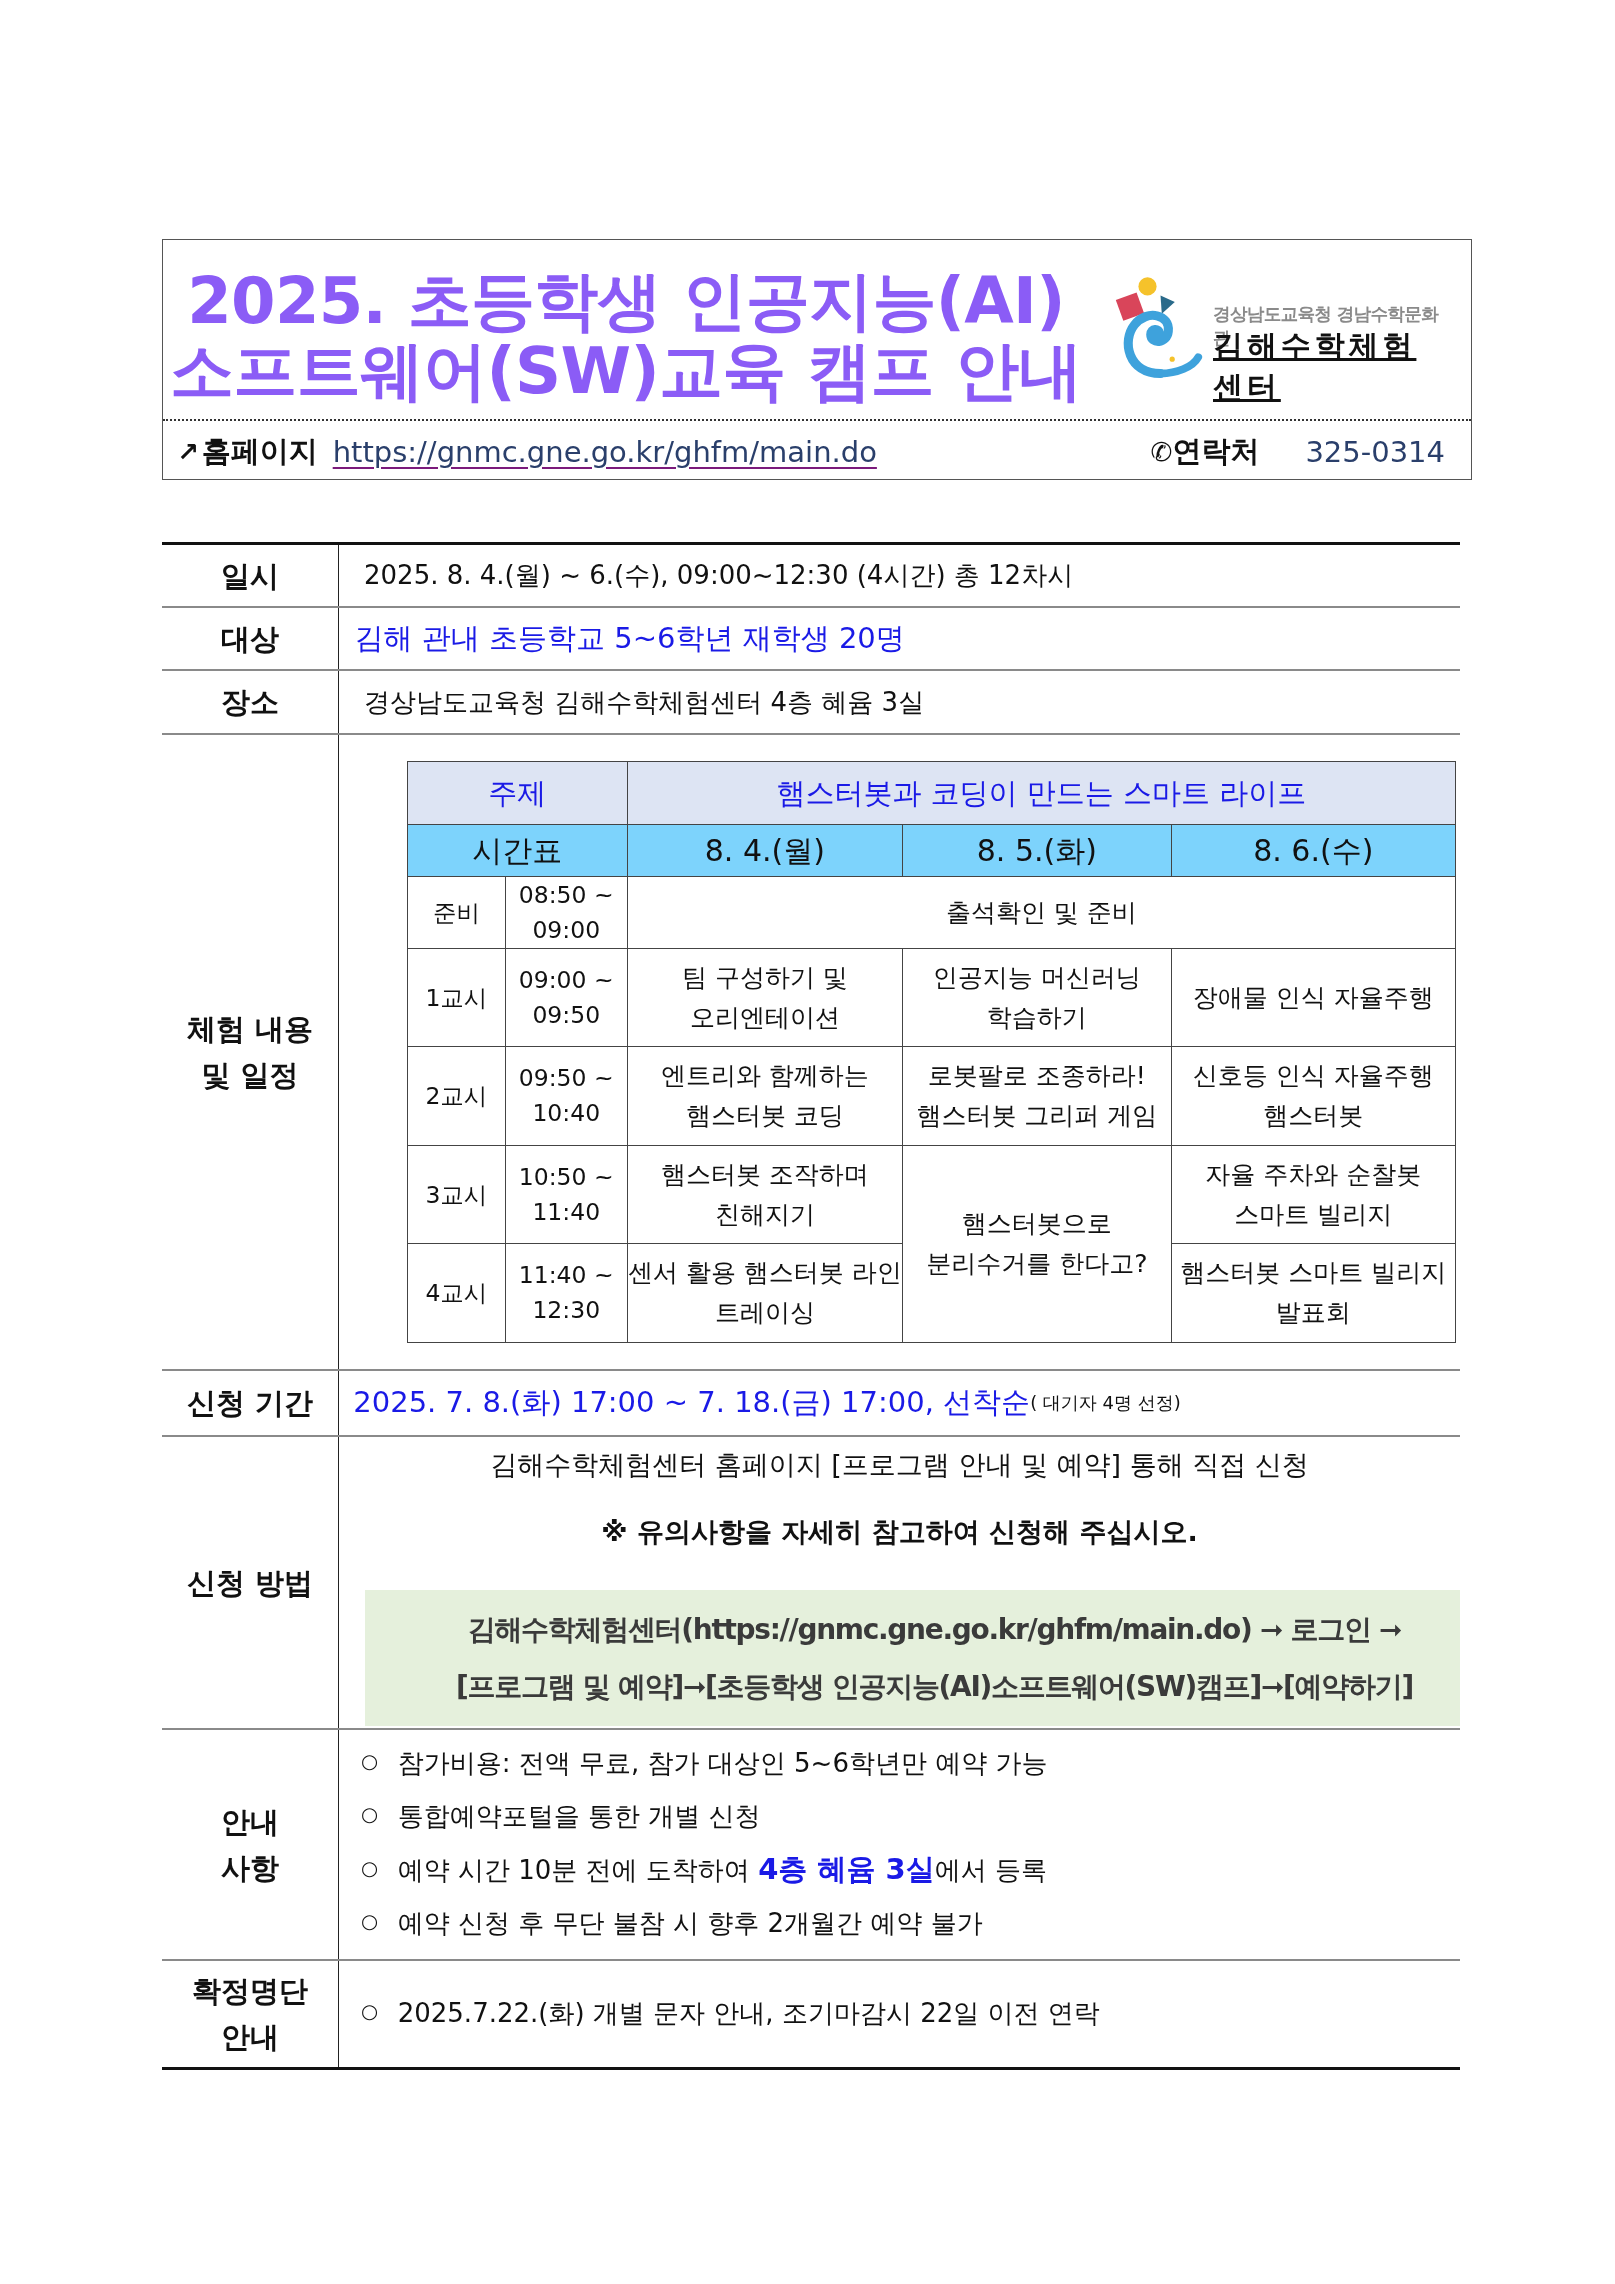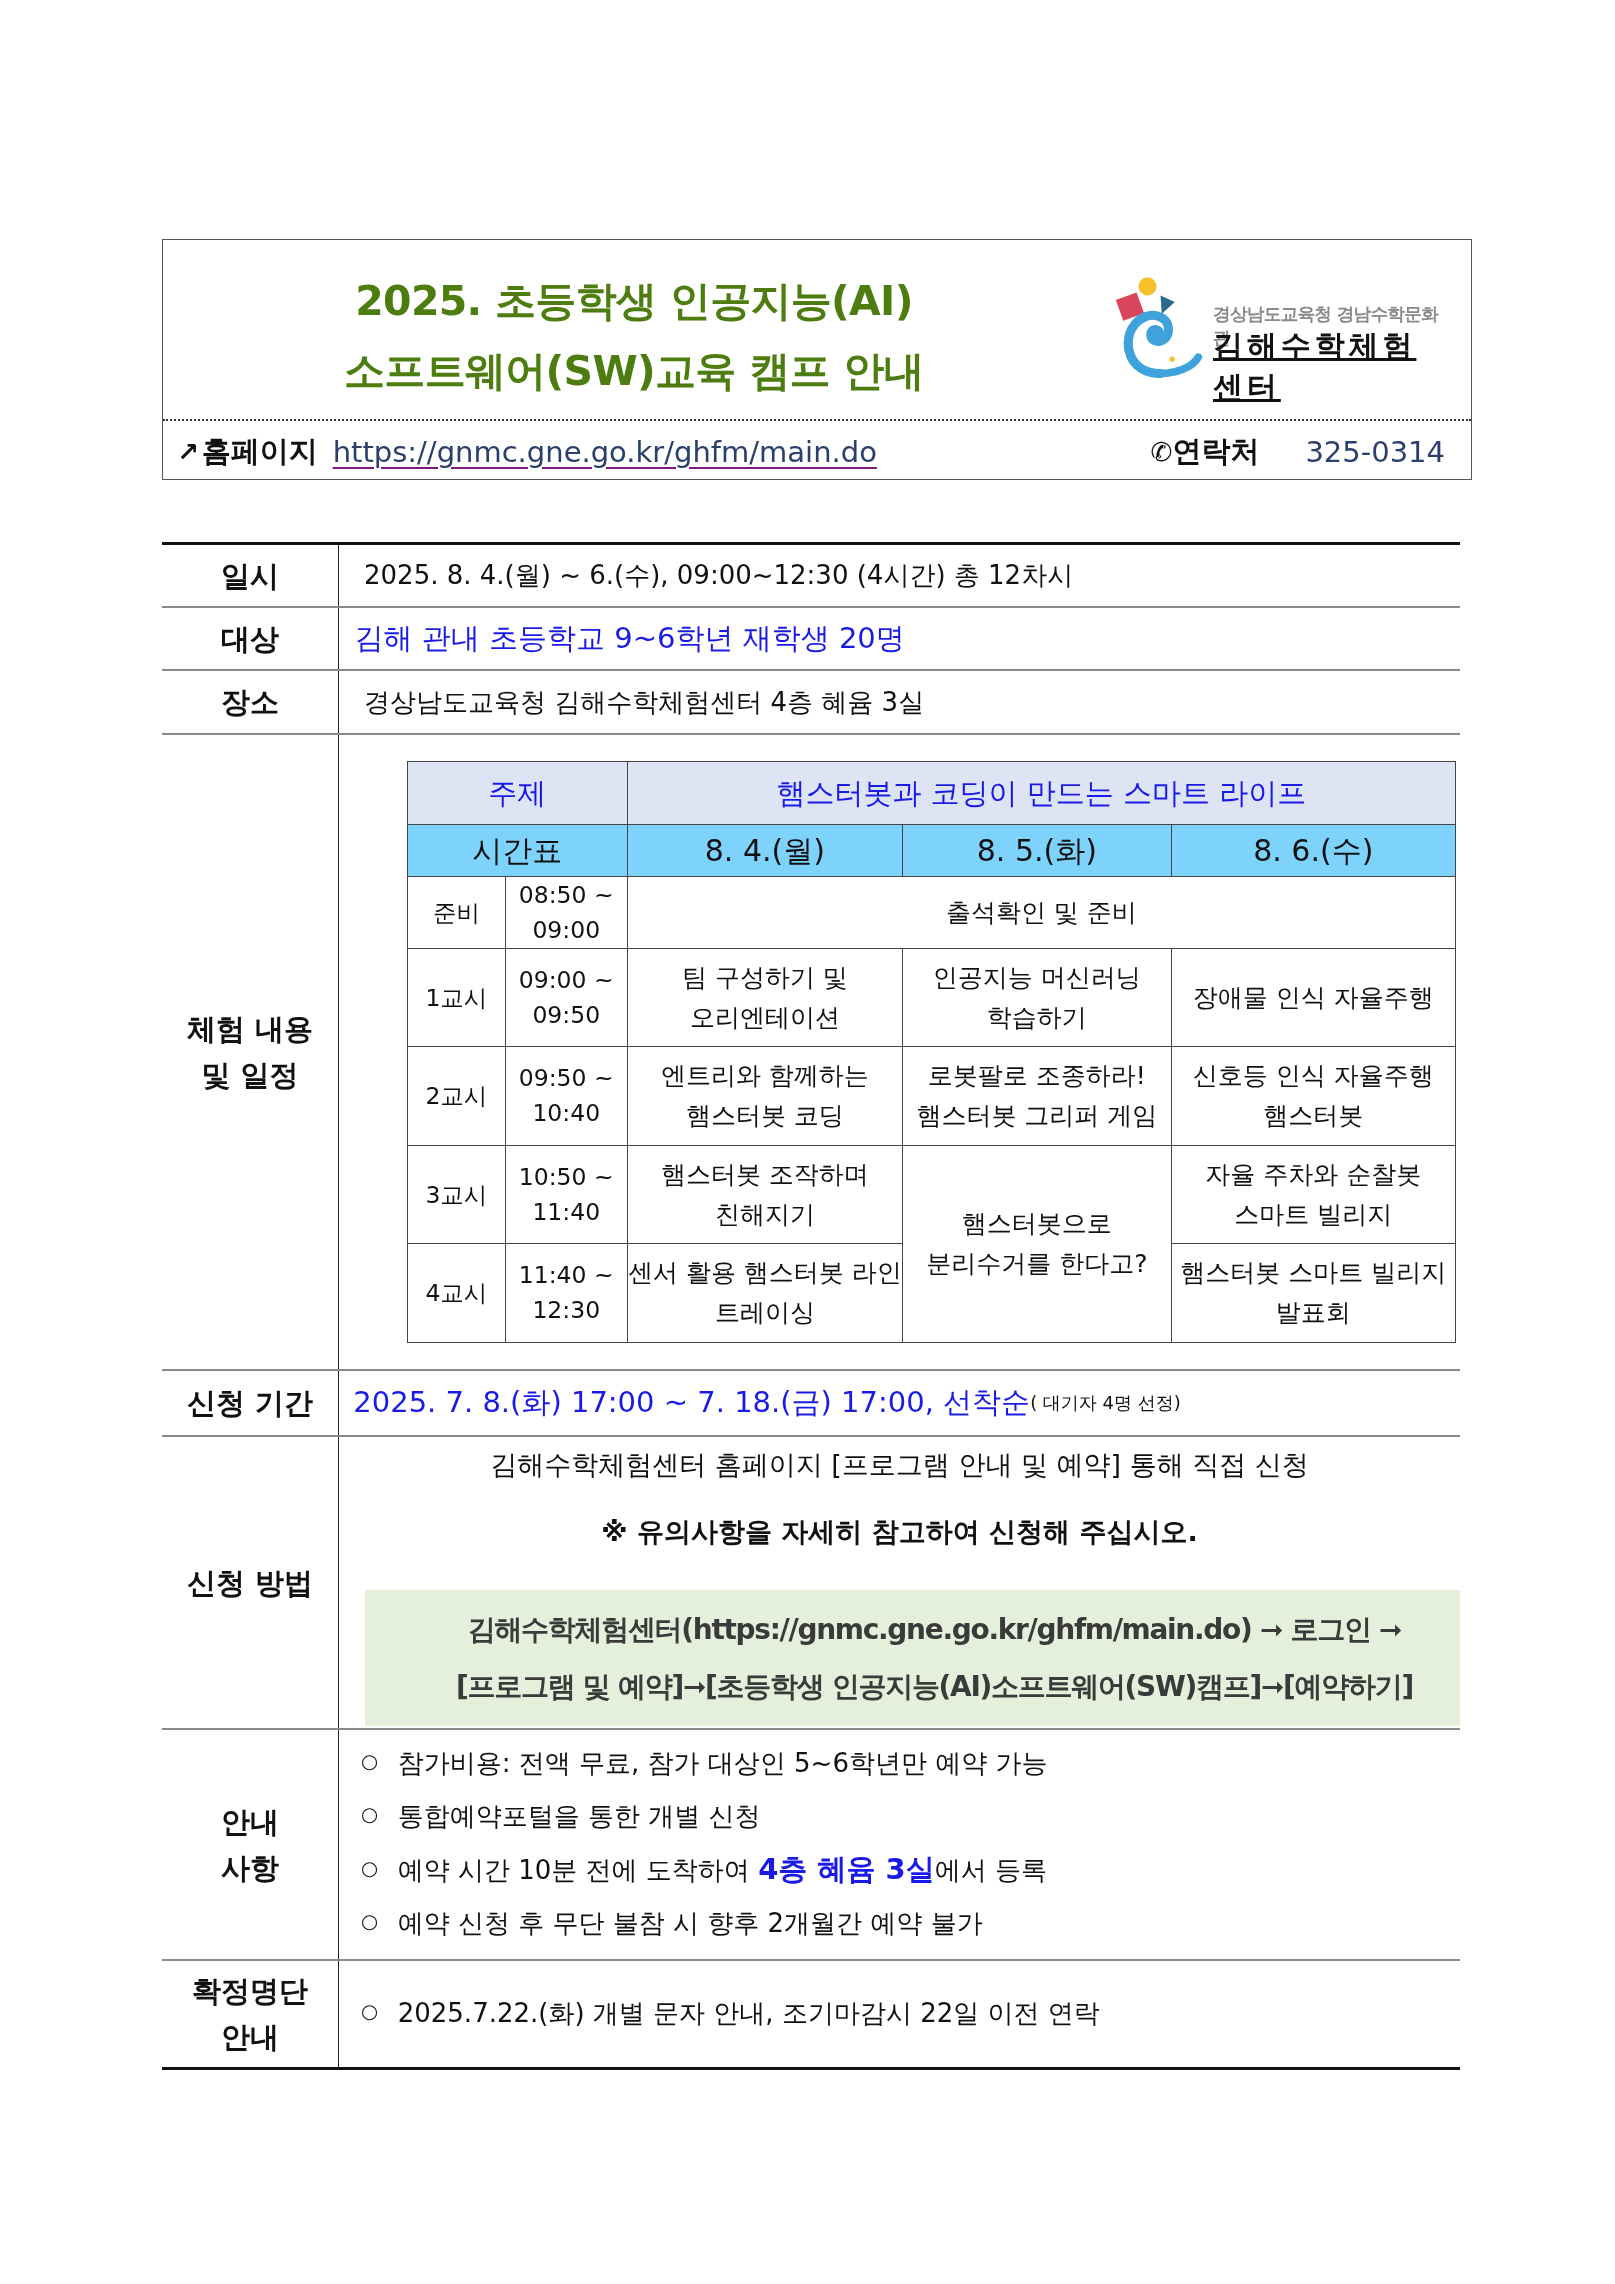--- a/index.html
+++ b/index.html
@@ -5,22 +5,22 @@
   * { box-sizing: border-box; margin: 0; padding: 0; }
   html, body { width: 1616px; height: 2284px; background: #ffffff; }
   body { position: relative; font-family: "DejaVu Sans", "Liberation Sans", sans-serif; color: #111; }
 
   
   .header-box {
     position: absolute; left: 162px; top: 239px; width: 1310px; height: 241px;
     border: 1.3px solid #555;
   }
   .title-block {
-    position: absolute; left: 8px; top: 26px; width: 926px; text-align: center;
-    color: #4d7c0f; font-weight: bold; font-size: 41px; line-height: 70px; letter-spacing: -0.7px;
+    position: absolute; left: 0; top: 26px; width: 926px; text-align: center;
+    color: #8b5cf6; font-weight: bold; font-size: 64px; line-height: 70px; letter-spacing: -0.7px;
   }
   .logo {
     position: absolute; left: 952px; top: 36px; width: 326px; height: 104px;
   }
   .logo-mark { position: absolute; left: 0; top: 0; width: 91px; height: 104px; }
   .logo-sub {
     position: absolute; left: 98px; top: 26px; font-size: 17.6px; color: #8a8a8a; font-weight: bold; letter-spacing: -0.7px;
   }
   .logo-main {
     position: absolute; left: 98px; top: 50px; font-size: 30px; color: #111; font-weight: bold; letter-spacing: 3.9px; text-decoration: underline;
@@ -114,21 +114,21 @@
 
 <div class="info">
 
   <div class="row" style="height:63px;">
     <div class="lbl">일시</div>
     <div class="val">2025. 8. 4.(월) ~ 6.(수), 09:00~12:30 (4시간) 총 12차시</div>
   </div>
 
   <div class="row" style="height:63px;">
     <div class="lbl">대상</div>
-    <div class="val big-blue" style="padding-left:15.6px;">김해 관내 초등학교 9~6학년 재학생 20명</div>
+    <div class="val big-blue" style="padding-left:15.6px;">김해 관내 초등학교 5~6학년 재학생 20명</div>
   </div>
 
   <div class="row" style="height:64px;">
     <div class="lbl">장소</div>
     <div class="val">경상남도교육청 김해수학체험센터 4층 혜윰 3실</div>
   </div>
 
   <div class="row" style="height:636px;">
     <div class="lbl">
       <div>

